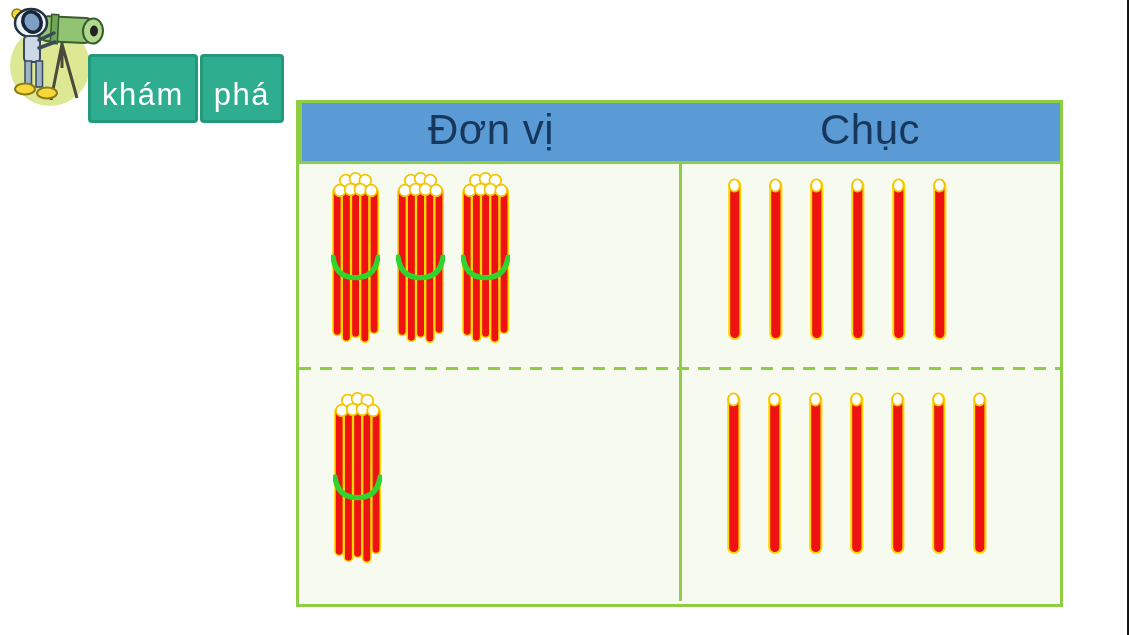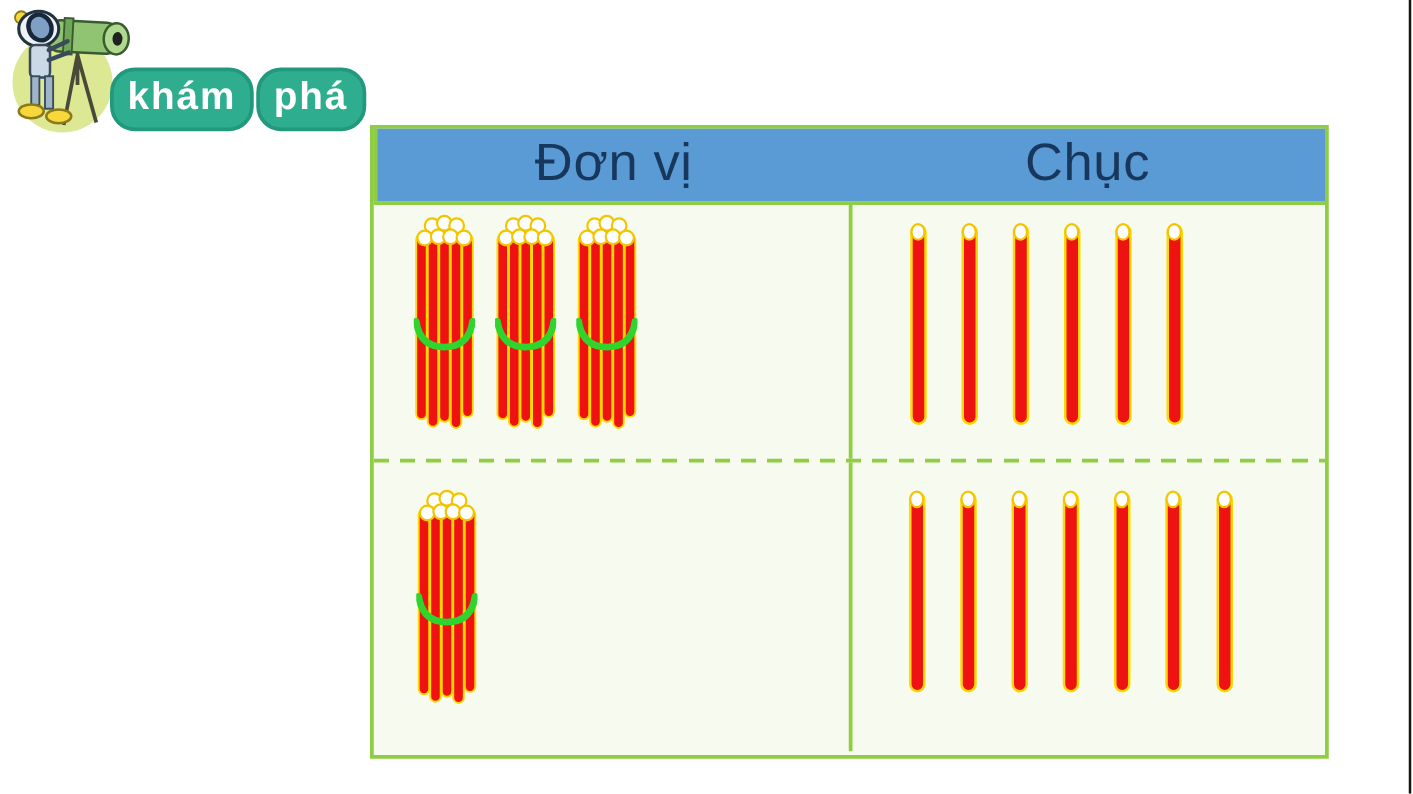--- a/index.html
+++ b/index.html
@@ -15,25 +15,25 @@
   }
 
   
   .logo { position:absolute; left:4px; top:2px; width:310px; height:105px; }
   .robot-svg { position:absolute; left:0; top:0; }
   .badge { position:absolute; left:84px; top:52px; white-space:nowrap; }
   .pill {
     display:inline-block;
     background:var(--badge-teal);
     color:#ffffff;
-    font-weight:bold;
+    font-weight:normal;
     font-size:31px;
     line-height:1;
-    padding:4px 11px 10px 11px;
-    border-radius:20px;
+    padding:22px 11px 10px 11px;
+    border-radius:4px;
     letter-spacing:1.5px;
     border:3px solid var(--badge-teal-dark);
     margin-right:2px;
   }
 
   
   .pv-table {
     position:absolute;
     left:296px; top:100px;
     width:767px; height:507px;

